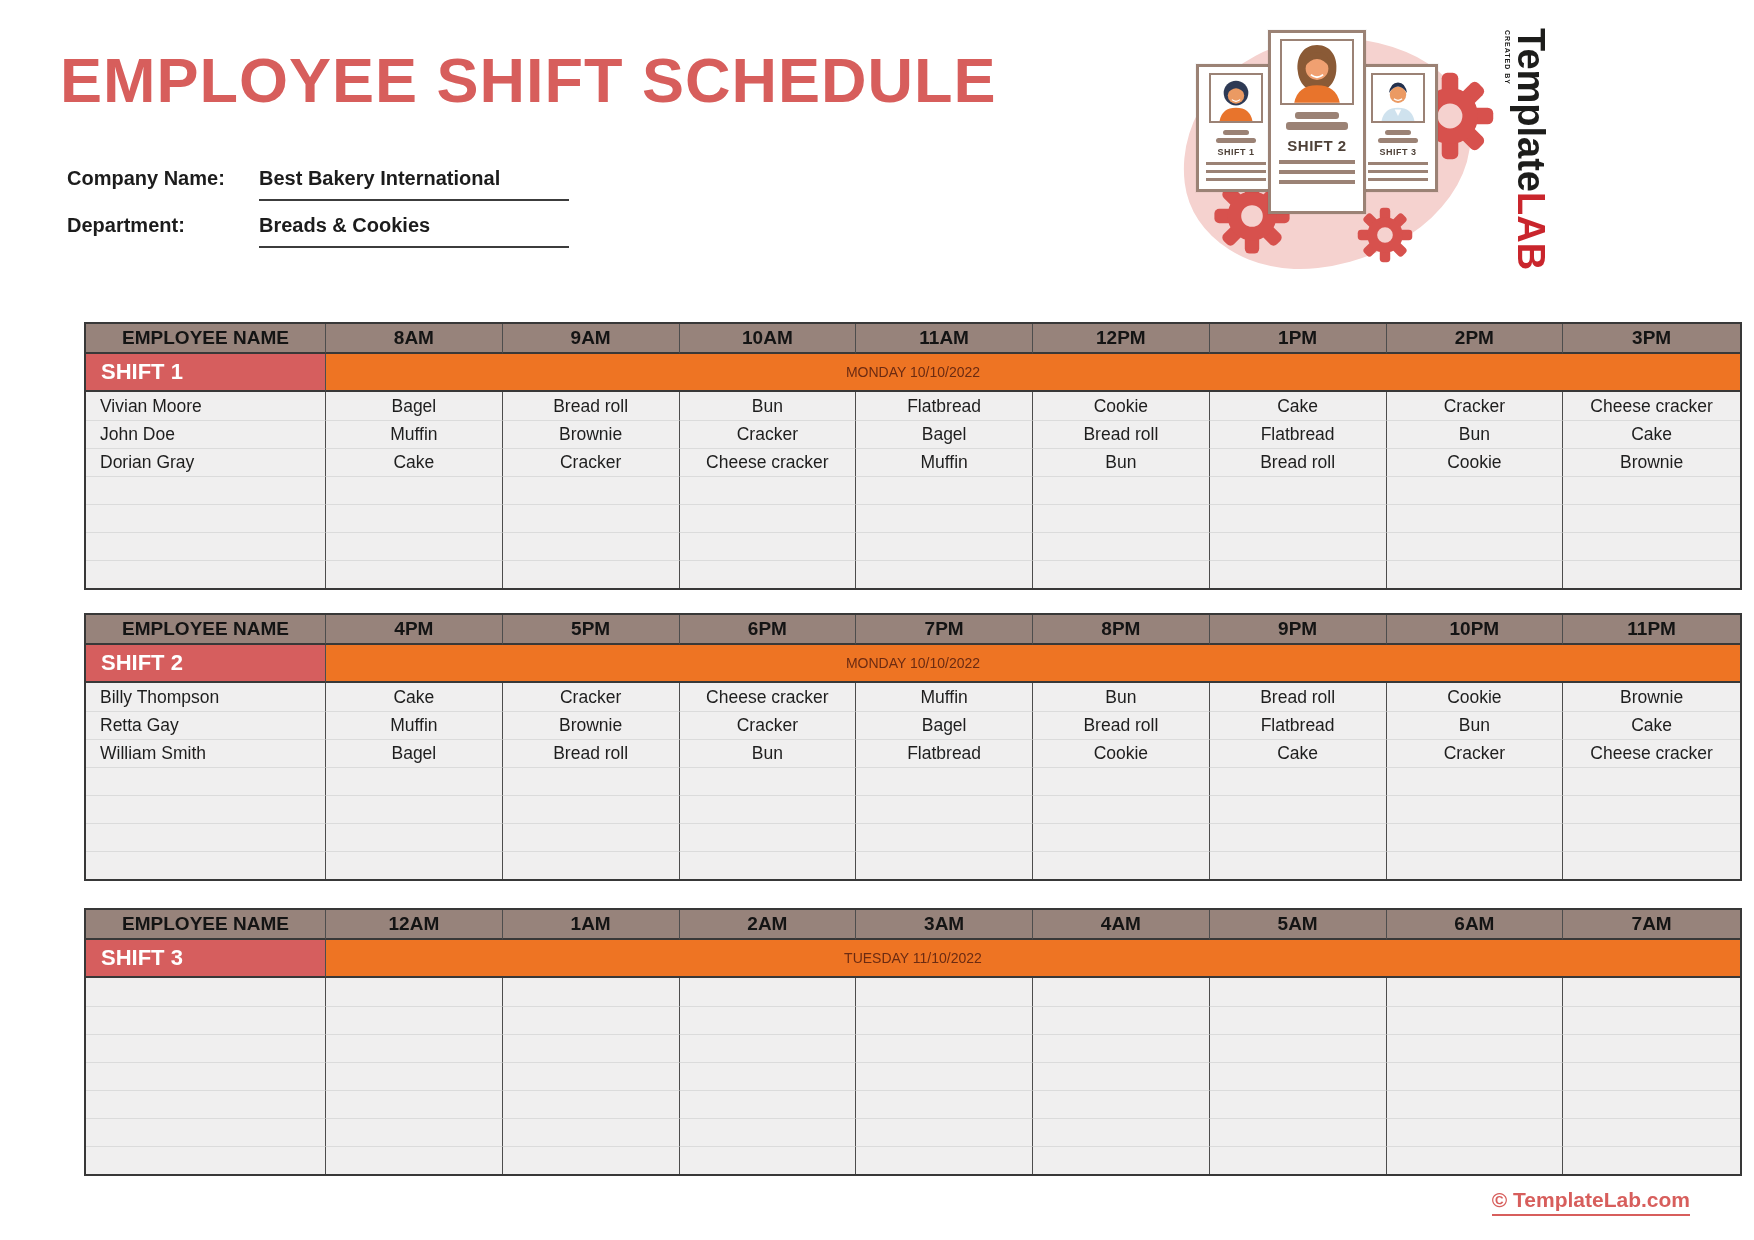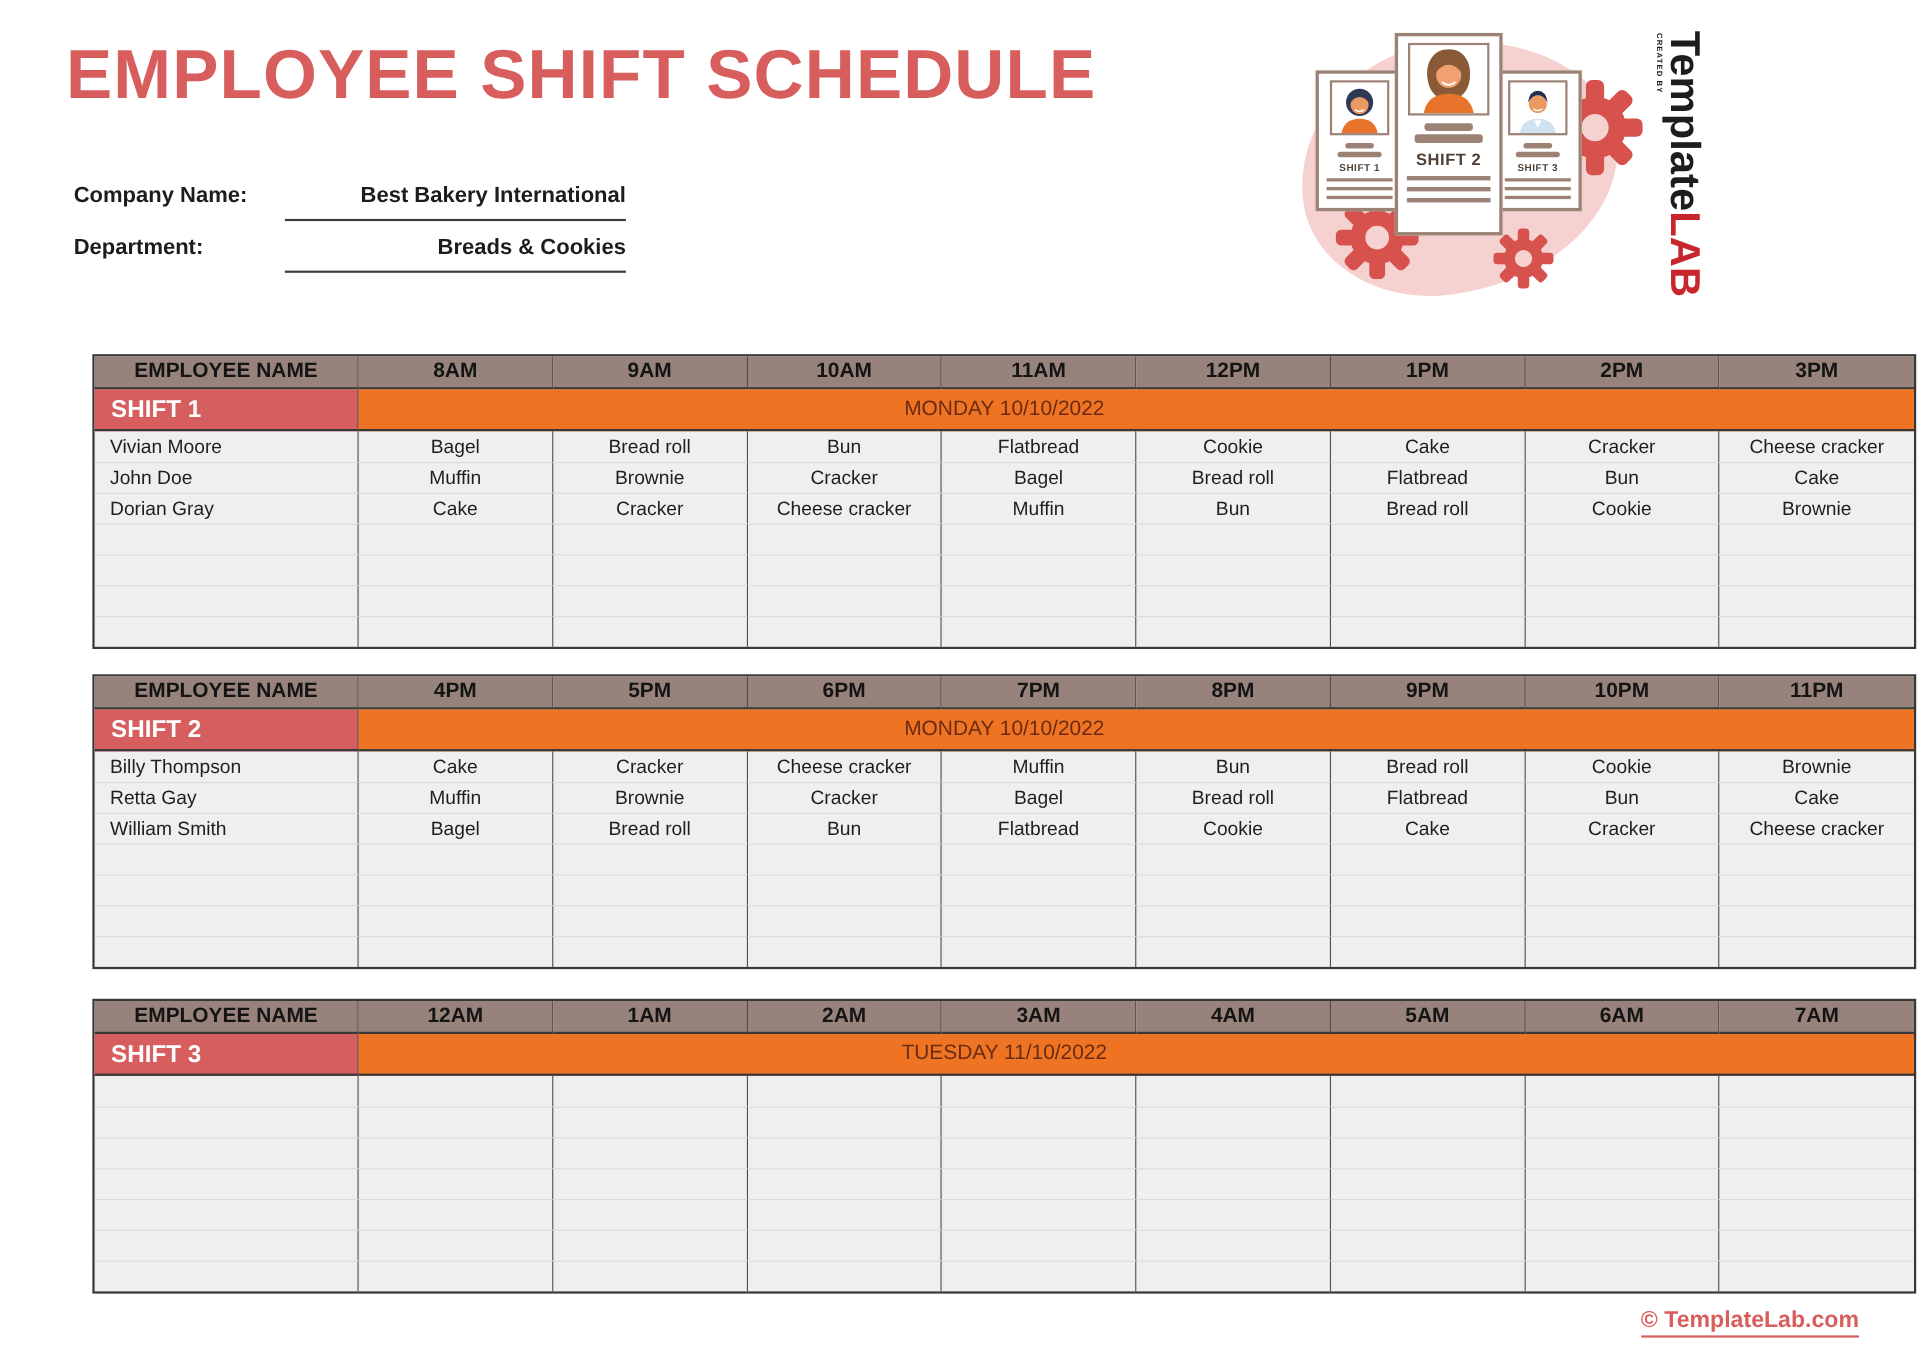--- a/index.html
+++ b/index.html
@@ -4,31 +4,30 @@
 <style>
   html,body{margin:0;padding:0;}
   body{
     width:1754px;height:1240px;background:#ffffff;position:relative;overflow:hidden;
     font-family:"Liberation Sans","DejaVu Sans",sans-serif;color:#1c1c1c;
   }
   *{box-sizing:border-box;}
 
   
   .page-title{
-    position:absolute;left:60px;top:32px;margin:0;
+    position:absolute;left:60px;top:44px;margin:0;
     font-size:63px;font-weight:800;letter-spacing:1px;color:#D75E5C;white-space:nowrap;
   }
   .meta-row{position:absolute;left:67px;display:flex;align-items:flex-start;}
   .meta-company{top:167px;}
   .meta-dept{top:189px;margin-top:25px;}
   .meta-label{font-size:20px;font-weight:bold;width:192px;}
   .meta-value{
     font-size:20px;font-weight:bold;width:310px;padding-bottom:9px;
     border-bottom:2px solid #3c3c3c;
-    text-align:right;
   }
 
   
   .illustration{position:absolute;left:1180px;top:26px;width:310px;height:248px;}
   .blob{
     position:absolute;left:2px;top:12px;width:290px;height:228px;background:#F5D2CF;
     border-radius:48% 52% 58% 42% / 56% 46% 54% 44%;transform:rotate(-7deg);z-index:1;
   }
   .gear{position:absolute;}
   .gear-right{left:224px;top:44px;width:92px;height:92px;z-index:2;}
@@ -81,21 +80,21 @@
   .cell.last{border-right:none;}
   .header-cell{
     background:#97837B;height:30px;font-weight:bold;font-size:19px;color:#141414;
     border-bottom:2px solid #383838;
   }
   .shift-cell{
     background:#D65E5E;height:38px;color:#ffffff;font-weight:bold;font-size:22px;
     justify-content:flex-start;padding-left:15px;border-bottom:2px solid #383838;
   }
   .date-cell{
-    background:#EE7423;grid-column:2/10;height:38px;color:#6B2B12;font-size:19px;
+    background:#EE7423;grid-column:2/10;height:38px;color:#6B2B12;font-size:14px;
     border-bottom:2px solid #383838;padding-right:240px;
   }
   .data-cell{height:28px;font-size:17.5px;border-top:1px solid #DBDBDB;color:#1e1e1e;}
   .data-cell.first-data{border-top:none;}
   .name-cell{justify-content:flex-start;padding-left:14px;text-align:center;}
 
   
   .footer-link{
     position:absolute;right:64px;top:1188px;font-size:21px;font-weight:bold;
     color:#D75E5C;text-decoration:none;border-bottom:2px solid #D75E5C;padding-bottom:2px;text-align:center;

